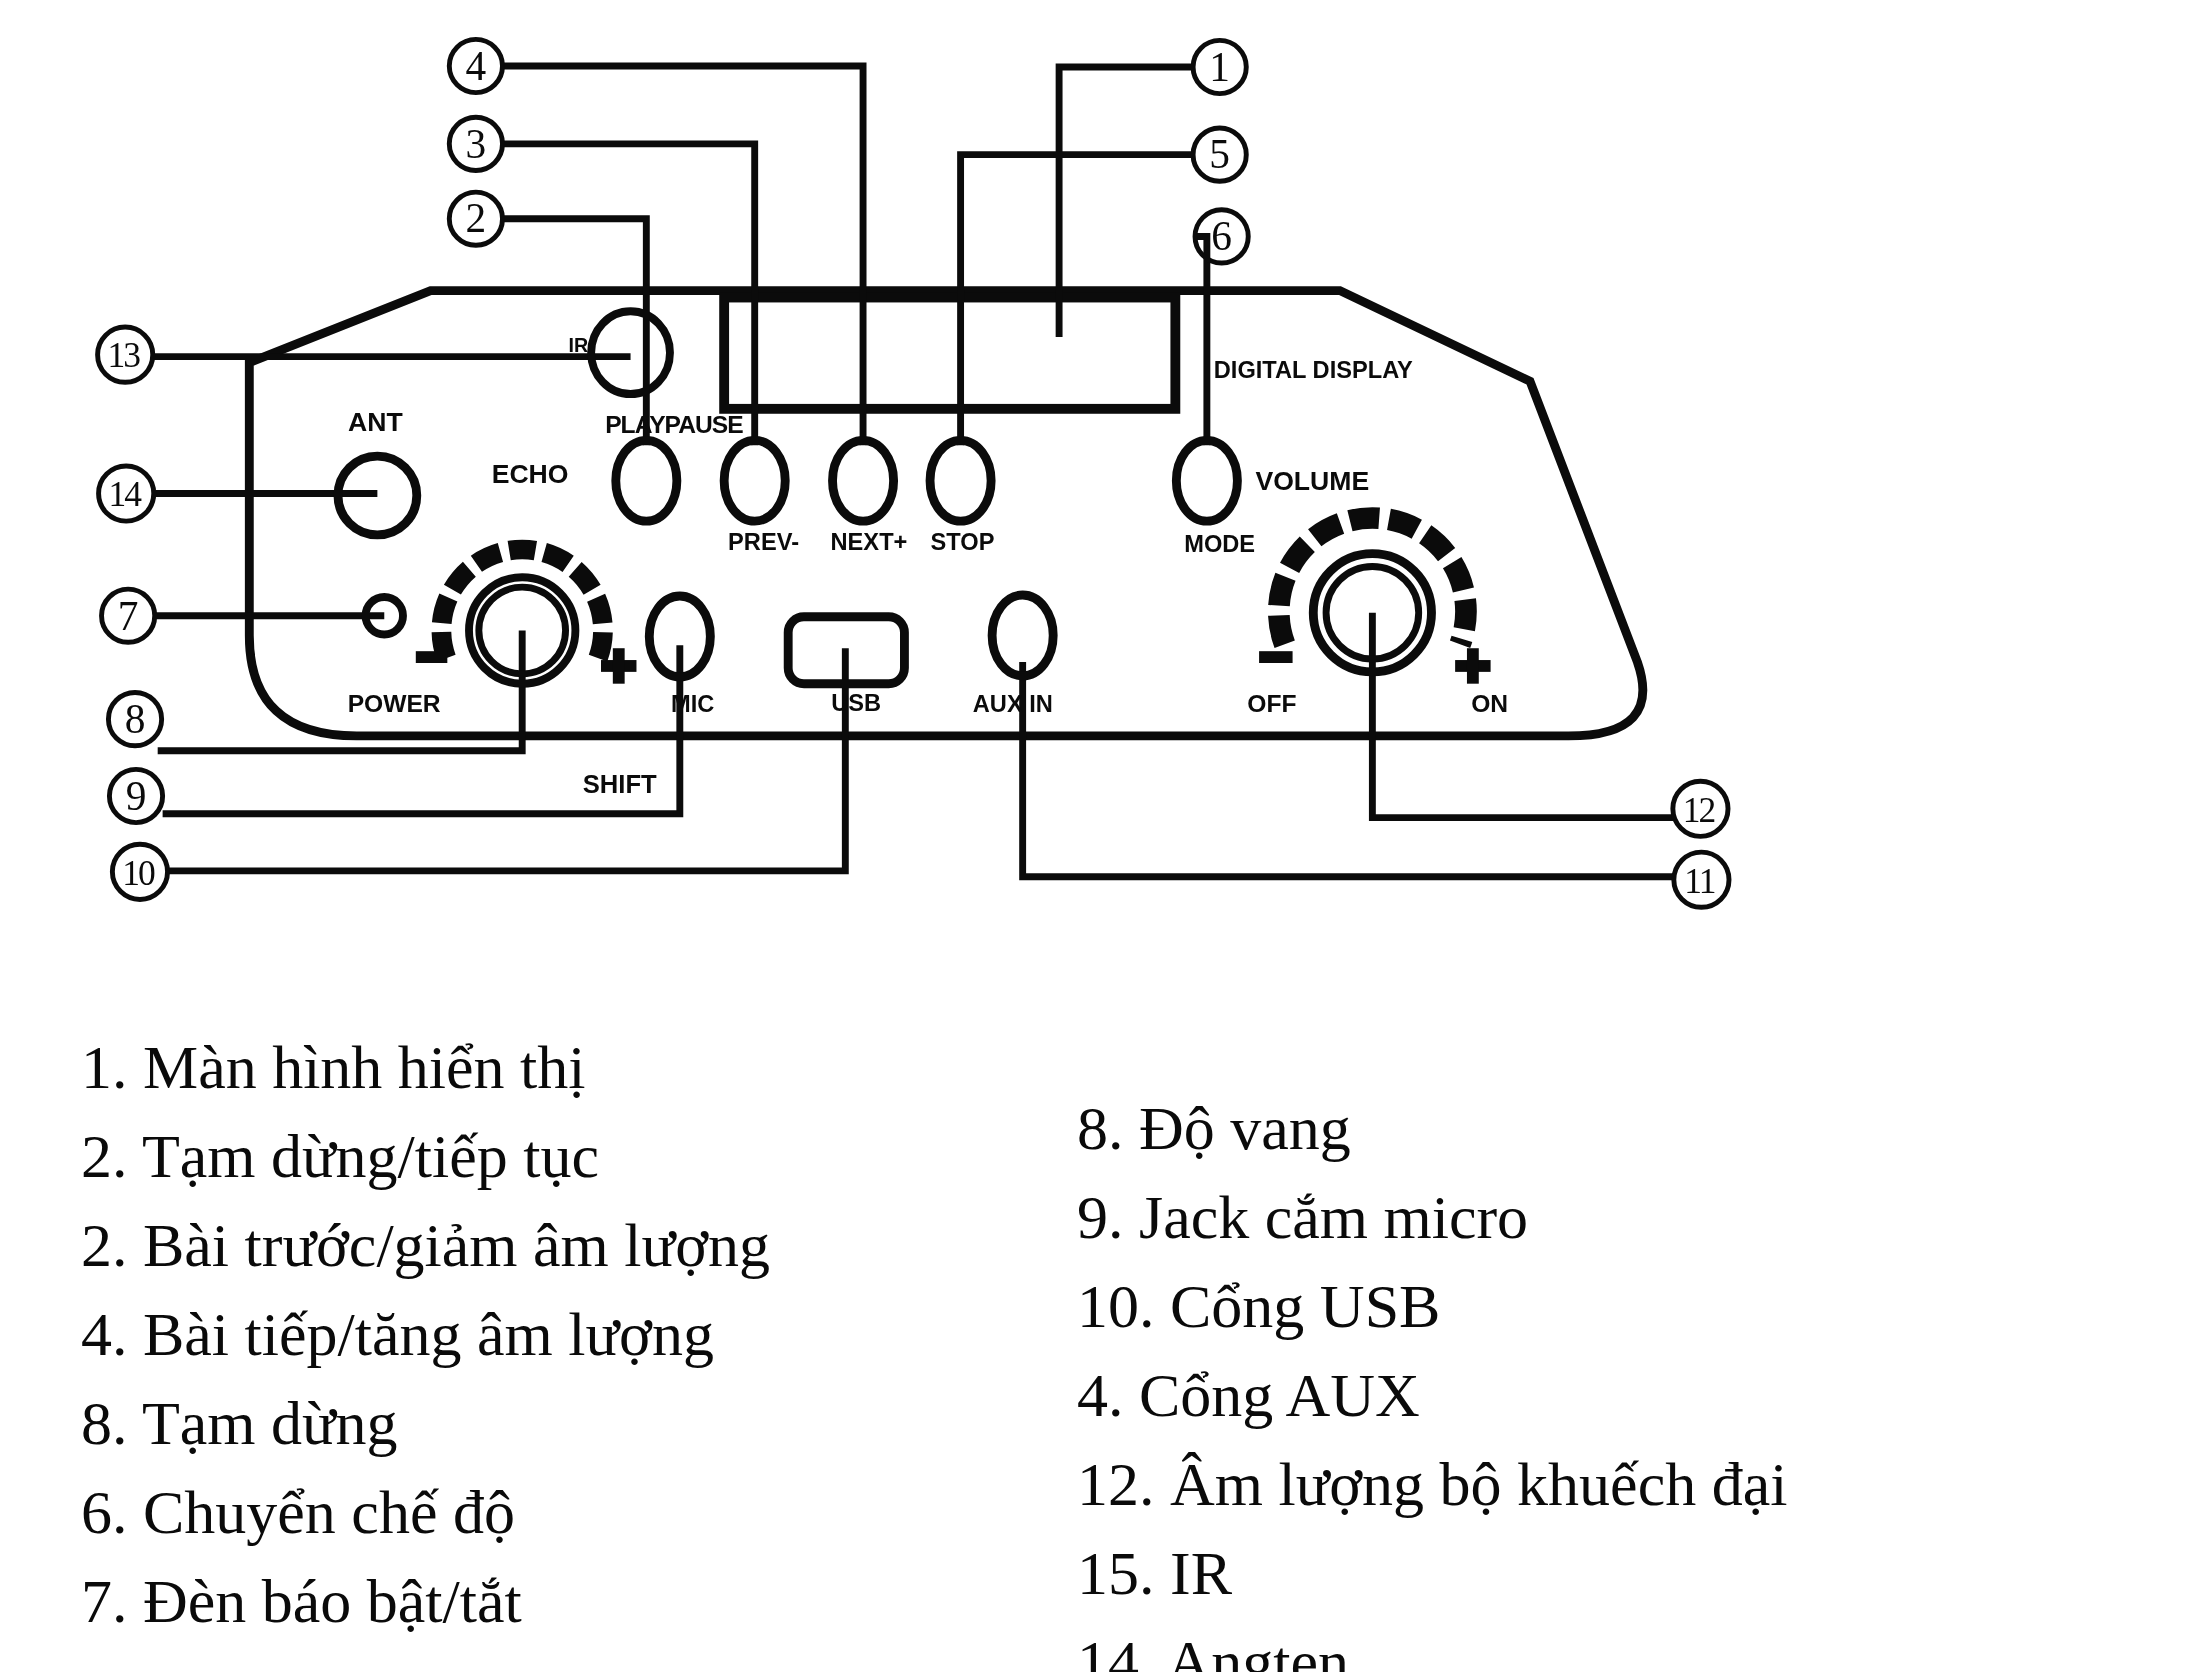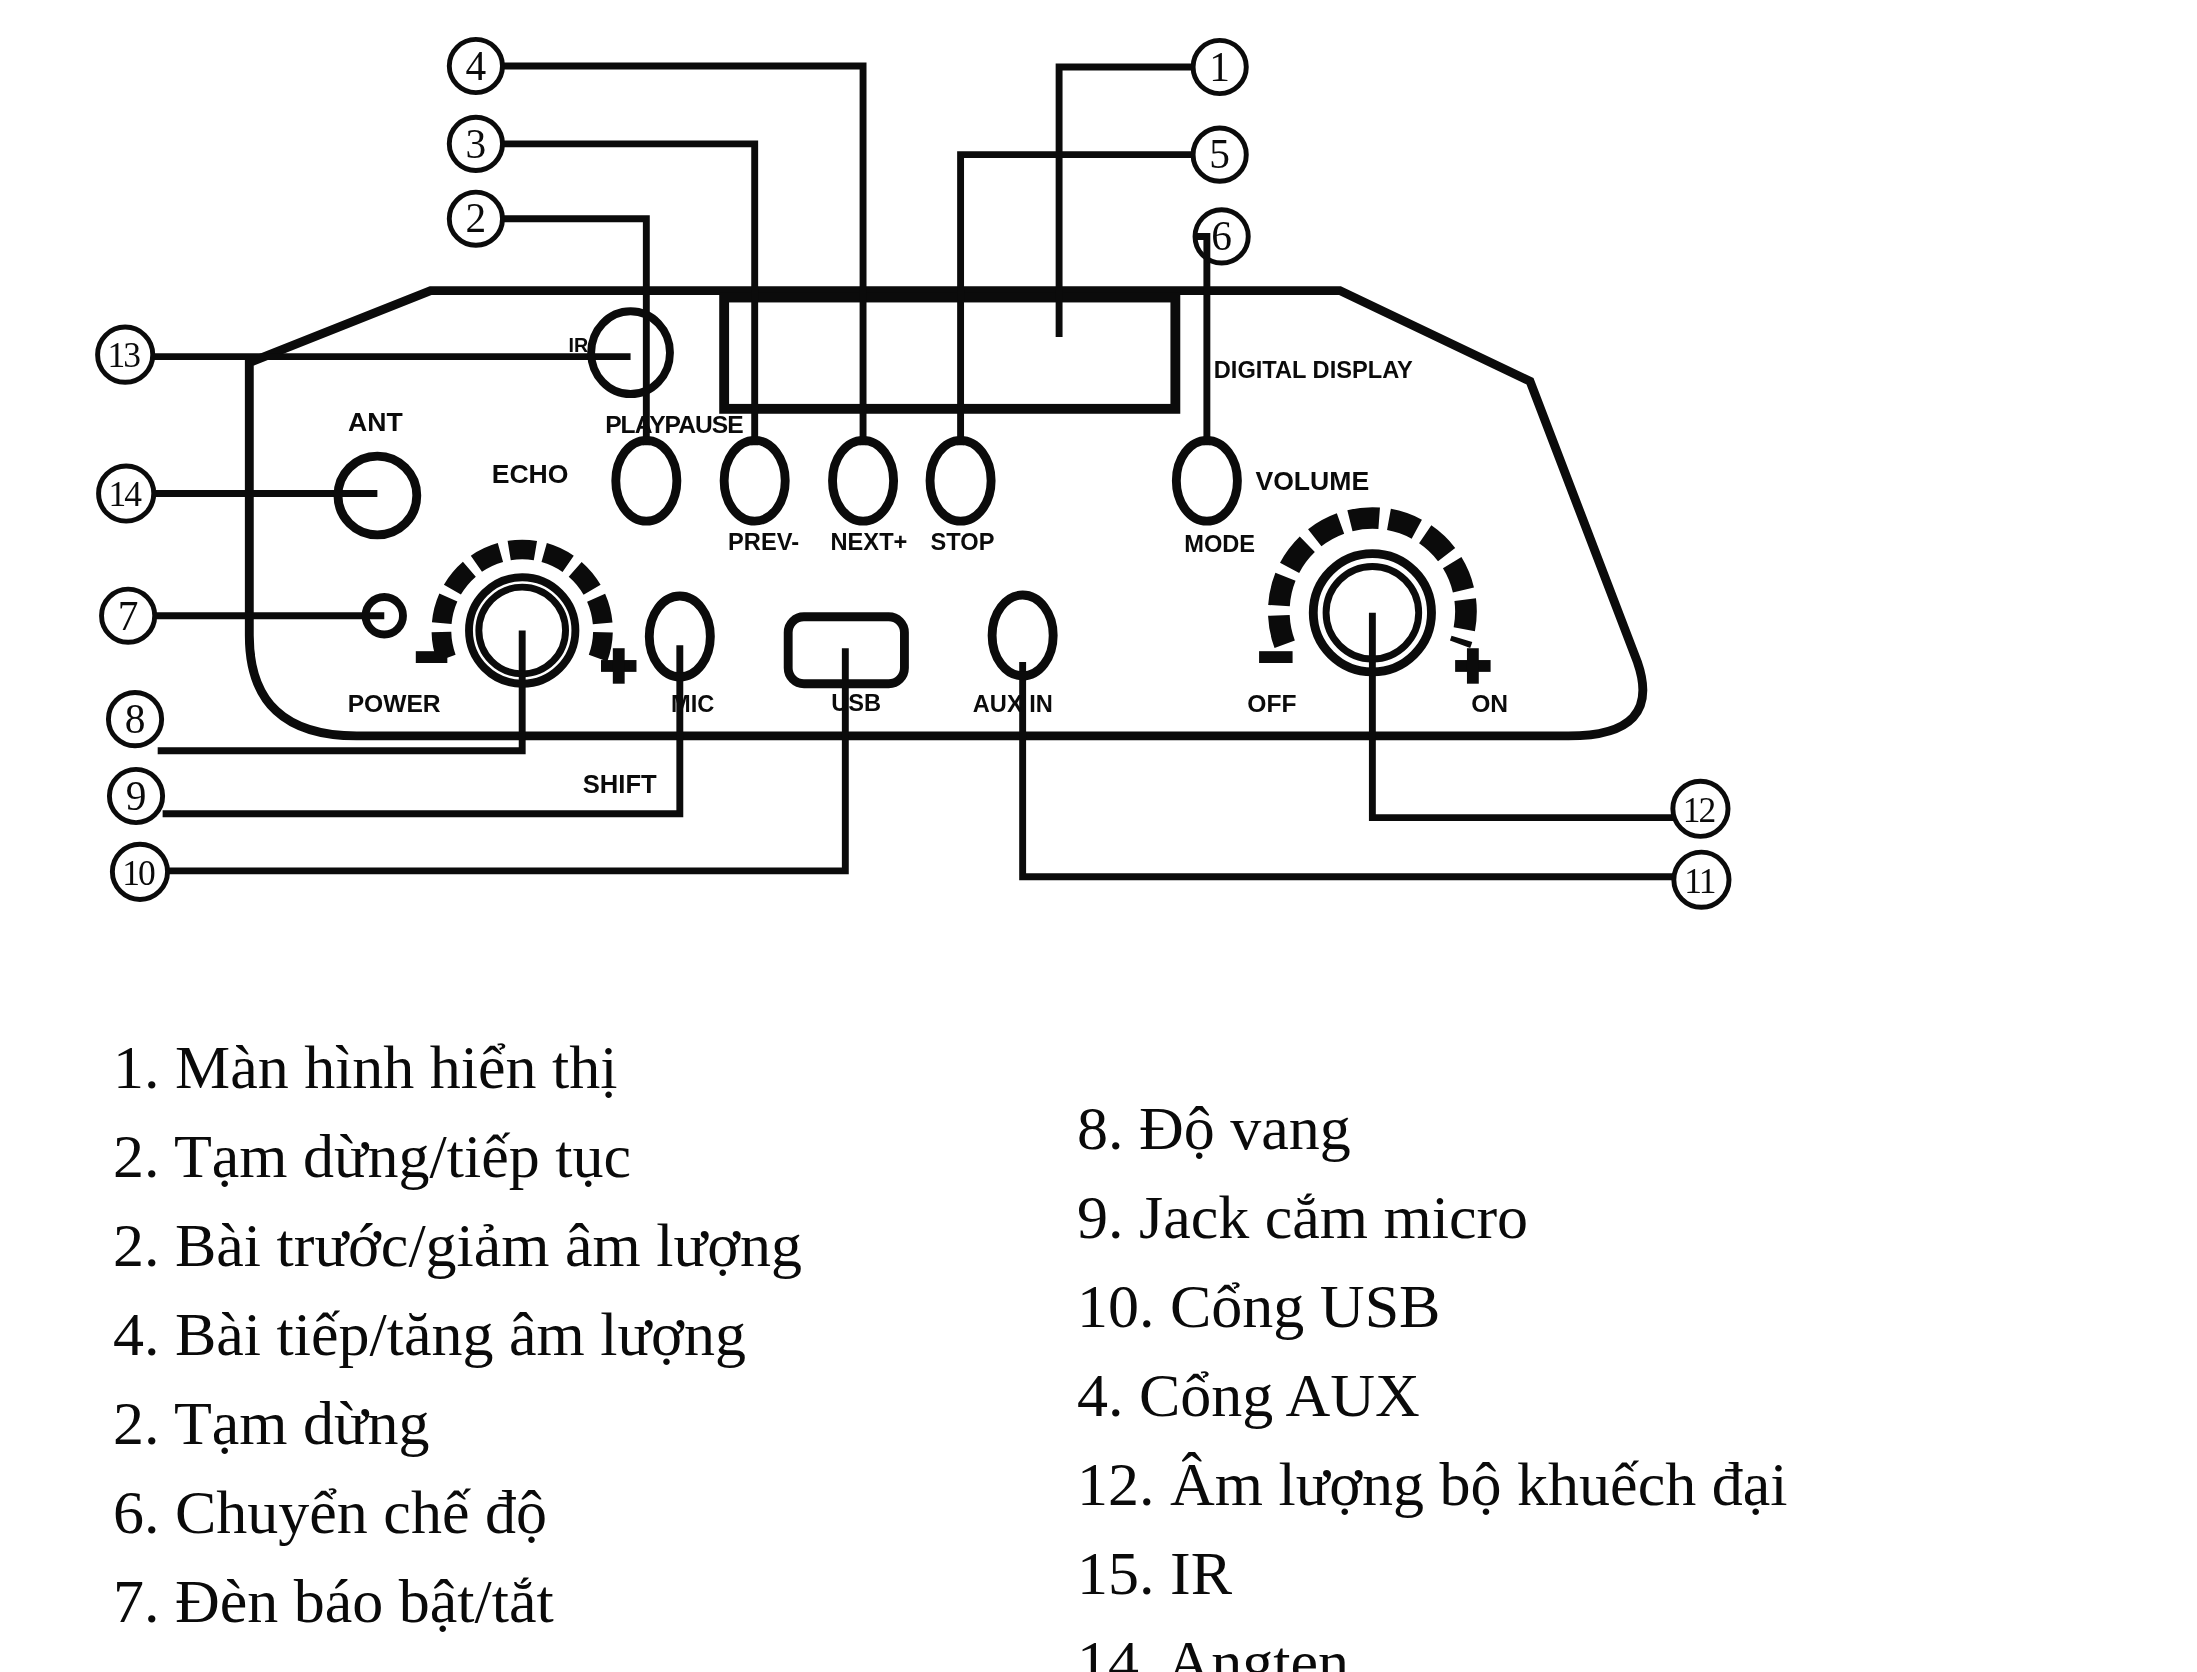--- a/index.html
+++ b/index.html
@@ -151,26 +151,26 @@
       <circle class="stroke" stroke-width="5" fill="#fff" cx="1726" cy="821" r="28"></circle>
       <text class="badge-num" font-size="36" letter-spacing="-2" x="1724" y="834" text-anchor="middle">12</text>
     </g>
     <g>
       <circle class="stroke" stroke-width="5" fill="#fff" cx="1727" cy="893" r="28"></circle>
       <text class="badge-num" font-size="36" letter-spacing="-2" x="1725" y="906" text-anchor="middle">11</text>
     </g>
   </g>
 </svg>
 
-  <div class="legend-col" style="left:81px;top:1023px;margin-left:32px;">
+  <div class="legend-col" style="left:81px;top:1023px;">
     <div>1. Màn hình hiển thị</div>
     <div>2. Tạm dừng/tiếp tục</div>
     <div>2. Bài trước/giảm âm lượng</div>
     <div>4. Bài tiếp/tăng âm lượng</div>
-    <div>2. Tạm dừng</div>
+    <div>8. Tạm dừng</div>
     <div>6. Chuyển chế độ</div>
     <div>7. Đèn báo bật/tắt</div>
   </div>
   <div class="legend-col" style="left:1077px;top:1084px;">
     <div>8. Độ vang</div>
     <div>9. Jack cắm micro</div>
     <div>10. Cổng USB</div>
     <div>4. Cổng AUX</div>
     <div>12. Âm lượng bộ khuếch đại</div>
     <div>15. IR</div>

